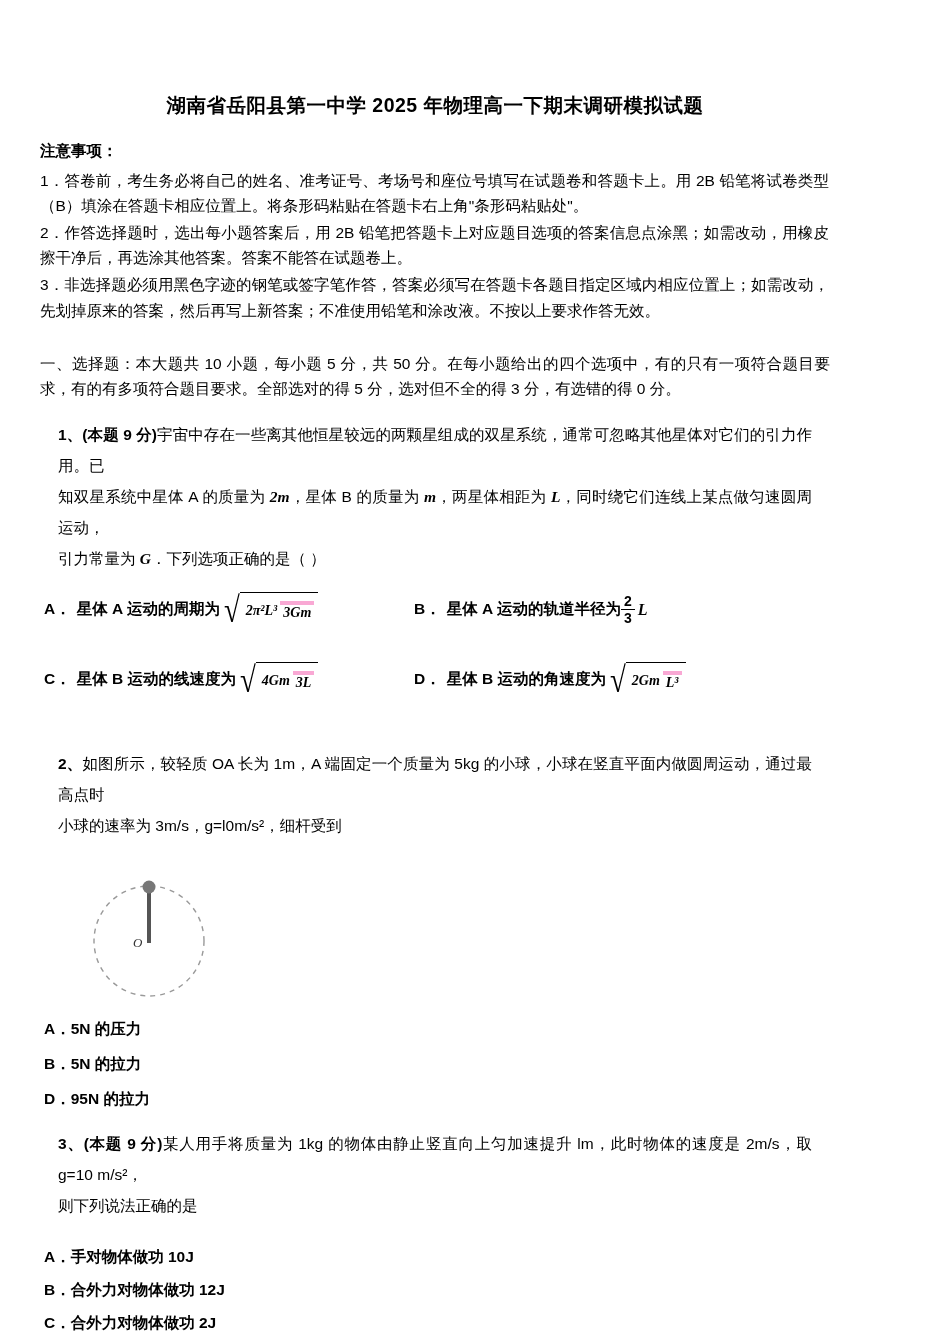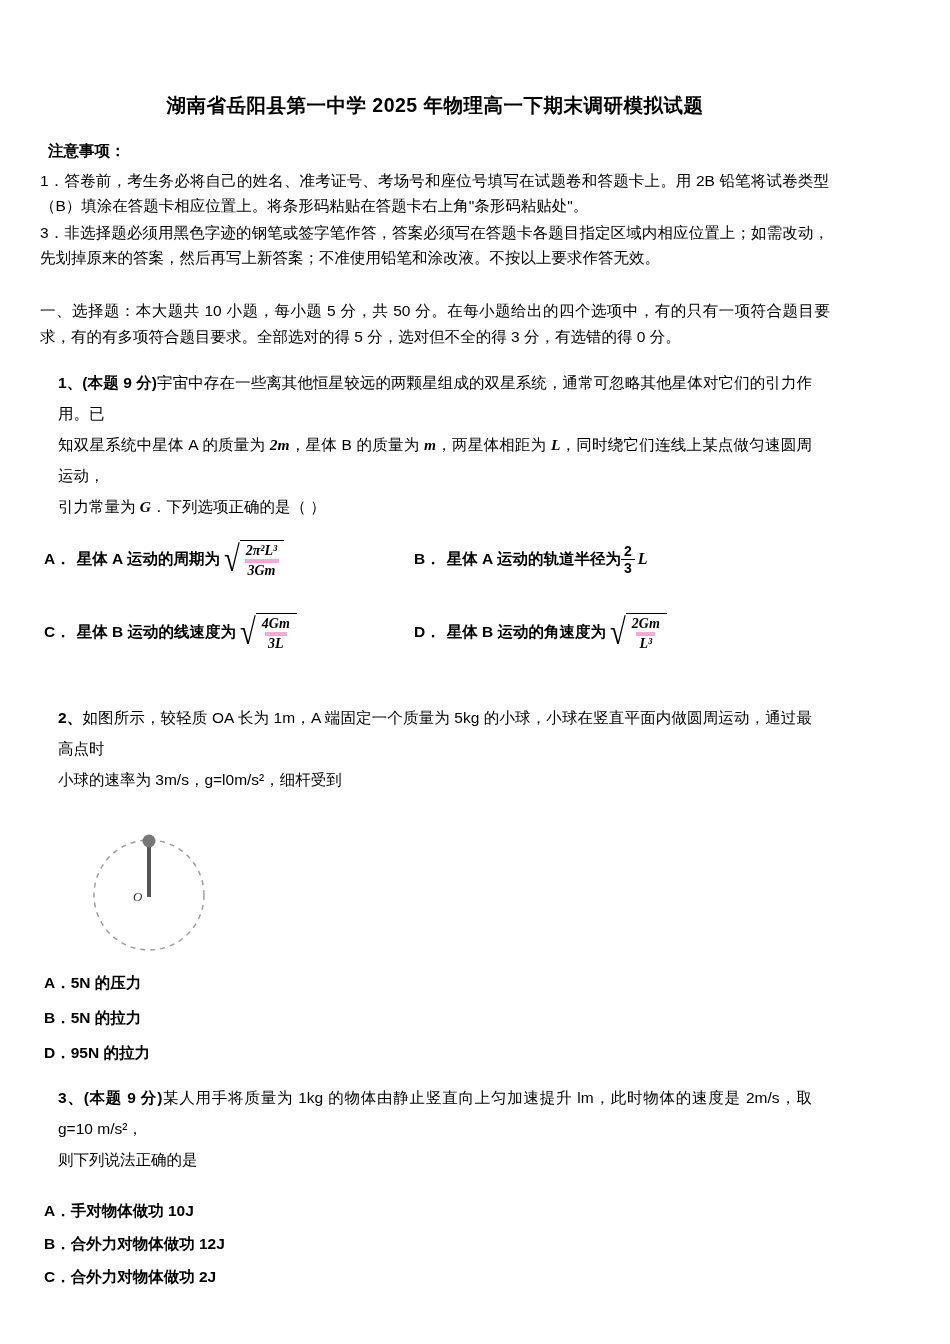--- a/index.html
+++ b/index.html
@@ -25,21 +25,21 @@
     font-family: "Liberation Sans", "DejaVu Sans", sans-serif;
     font-weight: bold;
     font-size: 19.5px;
     letter-spacing: 0.5px;
     margin: 0 0 22px 0;
   }
   .notice-head {
     font-family: "Liberation Sans", "DejaVu Sans", sans-serif;
     font-weight: bold;
     font-size: 15.5px;
-    margin: 0 0 6px 8px;
+    margin: 0 0 6px 0;
   }
   .notice-item {
     font-family: "Liberation Sans", "DejaVu Sans", sans-serif;
     font-size: 15.5px;
     line-height: 1.62;
     margin: 0 1px 2px 0;
     text-align: justify;
   }
   .spacer-lg { height: 26px; }
   .spacer-md { height: 14px; }
@@ -94,21 +94,21 @@
     align-self: center;
   }
   .sqrt-body {
     border-top: 1px solid #000;
     padding: 2px 4px 0 3px;
     display: flex;
     align-items: center;
   }
   .frac {
     display: inline-flex;
-    flex-direction: column;
+    flex-direction: row;
     align-items: center;
     vertical-align: middle;
     font-style: italic;
     font-size: 14px;
     line-height: 1.15;
   }
   .frac .num { padding: 0 3px; }
   .frac .den { border-top: 4px solid #f9a8d4; padding: 0 3px; }
   .inline-frac-plain {
     display: inline-flex;
@@ -135,20 +135,21 @@
 </style>
 </head>
 <body>
 
 <div class="page">
 
   <div class="doc-title">湖南省岳阳县第一中学 2025 年物理高一下期末调研模拟试题</div>
 
   <div class="notice-head">注意事项：</div>
   <div class="notice-item">1．答卷前，考生务必将自己的姓名、准考证号、考场号和座位号填写在试题卷和答题卡上。用 2B 铅笔将试卷类型（B）填涂在答题卡相应位置上。将条形码粘贴在答题卡右上角"条形码粘贴处"。</div>
+  <div class="notice-item">2．作答选择题时，选出每小题答案后，用 2B 铅笔把答题卡上对应题目选项的答案信息点涂黑；如需改动，用橡皮擦干净后，再选涂其他答案。答案不能答在试题卷上。</div>
   <div class="notice-item">3．非选择题必须用黑色字迹的钢笔或签字笔作答，答案必须写在答题卡各题目指定区域内相应位置上；如需改动，先划掉原来的答案，然后再写上新答案；不准使用铅笔和涂改液。不按以上要求作答无效。</div>
 
   <div class="spacer-lg"></div>
 
   <div class="section-head">一、选择题：本大题共 10 小题，每小题 5 分，共 50 分。在每小题给出的四个选项中，有的只有一项符合题目要求，有的有多项符合题目要求。全部选对的得 5 分，选对但不全的得 3 分，有选错的得 0 分。</div>
 
   <div class="q-stem">
     <b><span>1、</span></b><b><span>(本题 9 分)</span></b><span>宇宙中存在一些离其他恒星较远的两颗星组成的双星系统，通常可忽略其他星体对它们的引力作用。已</span><br>
     <span>知双星系统中星体 A 的质量为 </span><b class="ital">2m</b><span>，星体 B 的质量为 </span><b class="ital">m</b><span>，两星体相距为 </span><b class="ital">L</b><span>，同时绕它们连线上某点做匀速圆周运动，</span><br>
     <span>引力常量为 </span><b class="ital">G</b><span>．下列选项正确的是（    ）</span>

